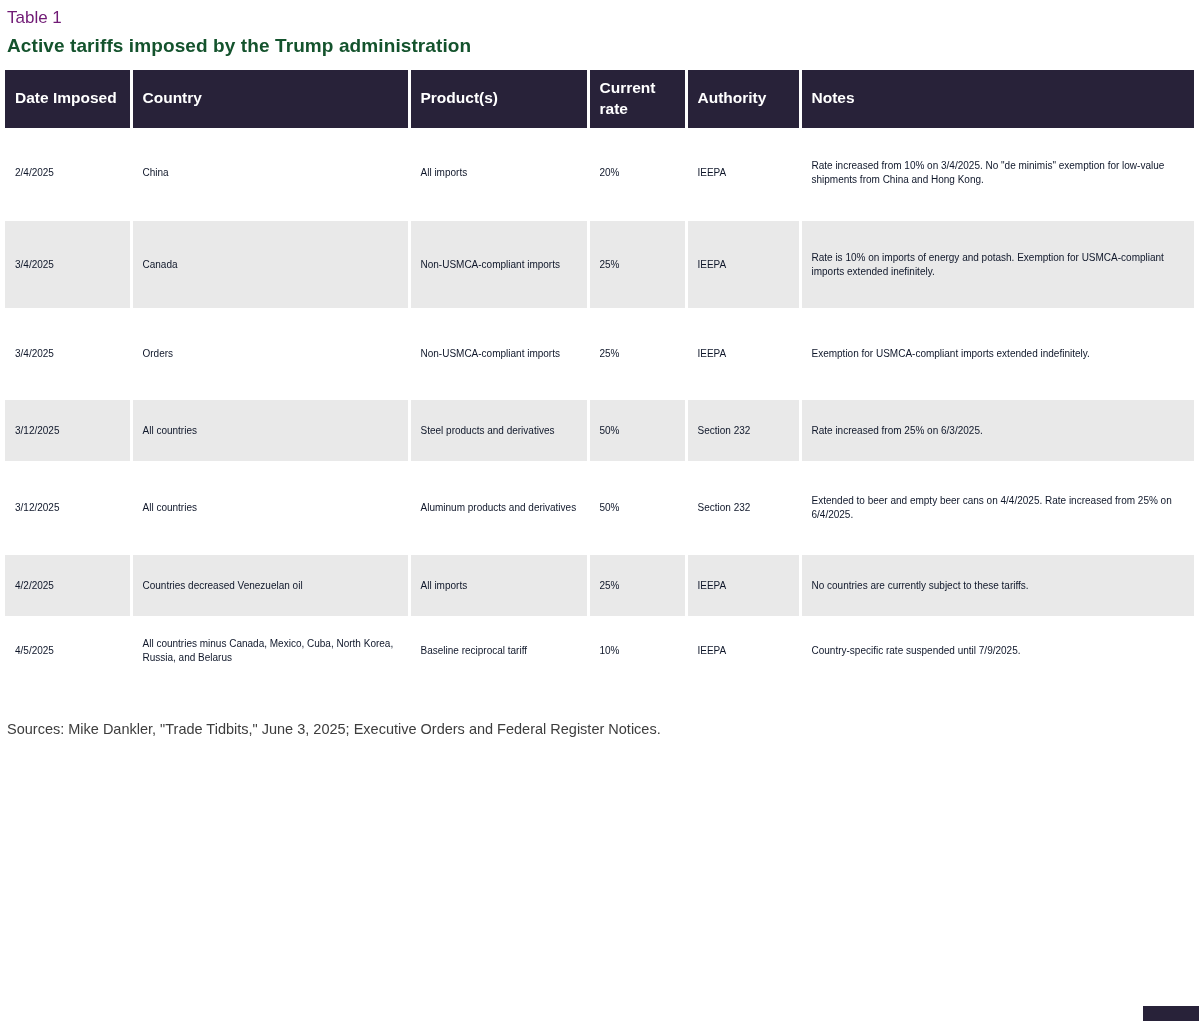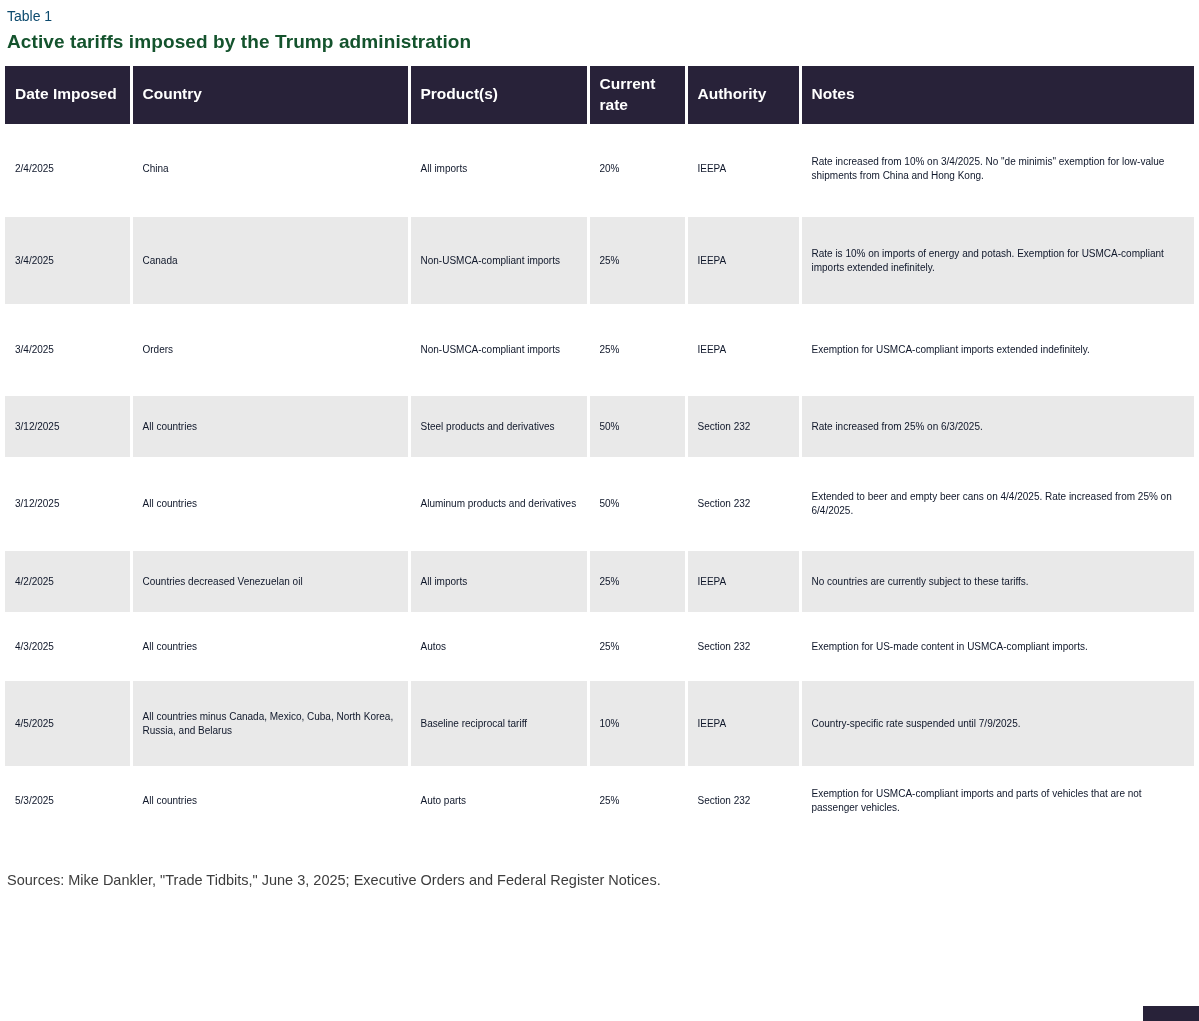--- a/index.html
+++ b/index.html
@@ -8,22 +8,22 @@
     width: 1199px;
     height: 1021px;
     position: relative;
     overflow: hidden;
     font-family: "Liberation Sans", sans-serif;
     color: #3d3d3d;
   }
   .page { padding: 8px 5px 0 5px; }
 
   .table-label {
-    font-size: 14px;
-    color: #0c4a6e;
+    font-size: 17px;
+    color: #701a75;
     margin-left: 2px;
     margin-bottom: 7px;
     font-weight: 400;
   }
   .page-title {
     font-size: 19px;
     font-weight: 700;
     color: #14532d;
     margin-left: 2px;
     margin-bottom: 13px;
@@ -166,42 +166,26 @@
       </tr>
       <tr>
         <td>4/2/2025</td>
         <td>Countries decreased Venezuelan oil</td>
         <td>All imports</td>
         <td>25%</td>
         <td>IEEPA</td>
         <td>No countries are currently subject to these tariffs.</td>
       </tr>
       <tr>
-        <td>4/3/2025</td>
-        <td>All countries</td>
-        <td>Autos</td>
-        <td>25%</td>
-        <td>Section 232</td>
-        <td>Exemption for US-made content in USMCA-compliant imports.</td>
-      </tr>
-      <tr>
         <td>4/5/2025</td>
         <td>All countries minus Canada, Mexico, Cuba, North Korea, Russia, and Belarus</td>
         <td>Baseline reciprocal tariff</td>
         <td>10%</td>
         <td>IEEPA</td>
         <td>Country-specific rate suspended until 7/9/2025.</td>
-      </tr>
-      <tr>
-        <td>5/3/2025</td>
-        <td>All countries</td>
-        <td>Auto parts</td>
-        <td>25%</td>
-        <td>Section 232</td>
-        <td>Exemption for USMCA-compliant imports and parts of vehicles that are not passenger vehicles.</td>
       </tr>
     </tbody>
   </table>
 
   <div class="sources">Sources: Mike Dankler, "Trade Tidbits," June 3, 2025; Executive Orders and Federal Register Notices.</div>
 </div>
 
 <div class="corner-mark"></div>
 
 </body></html>

